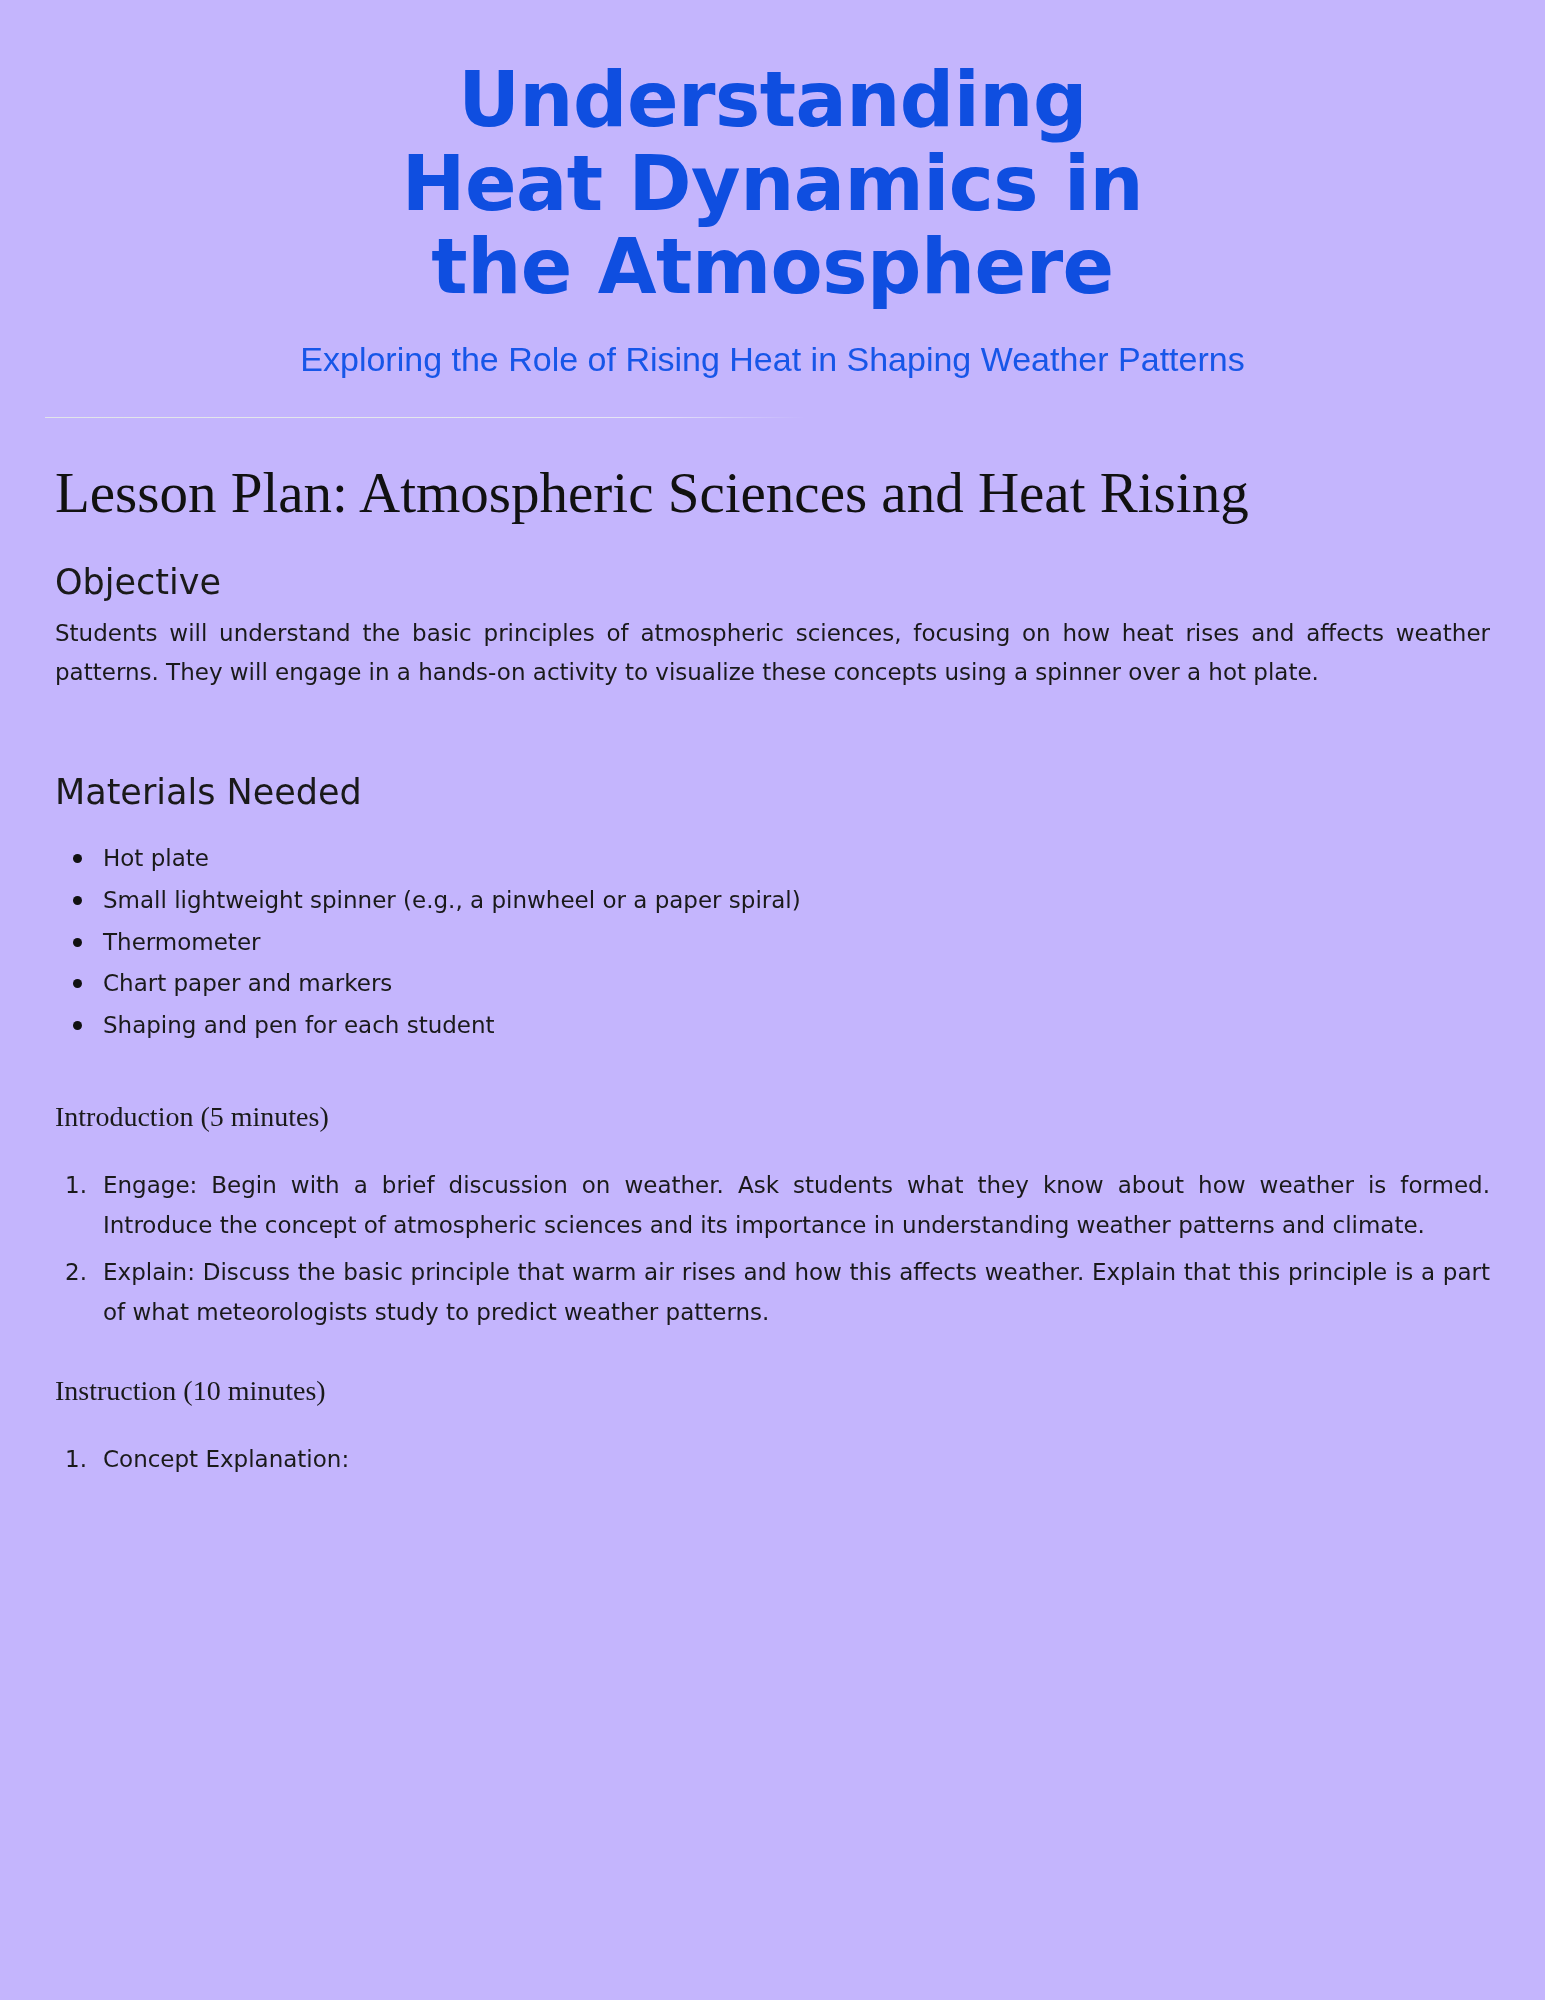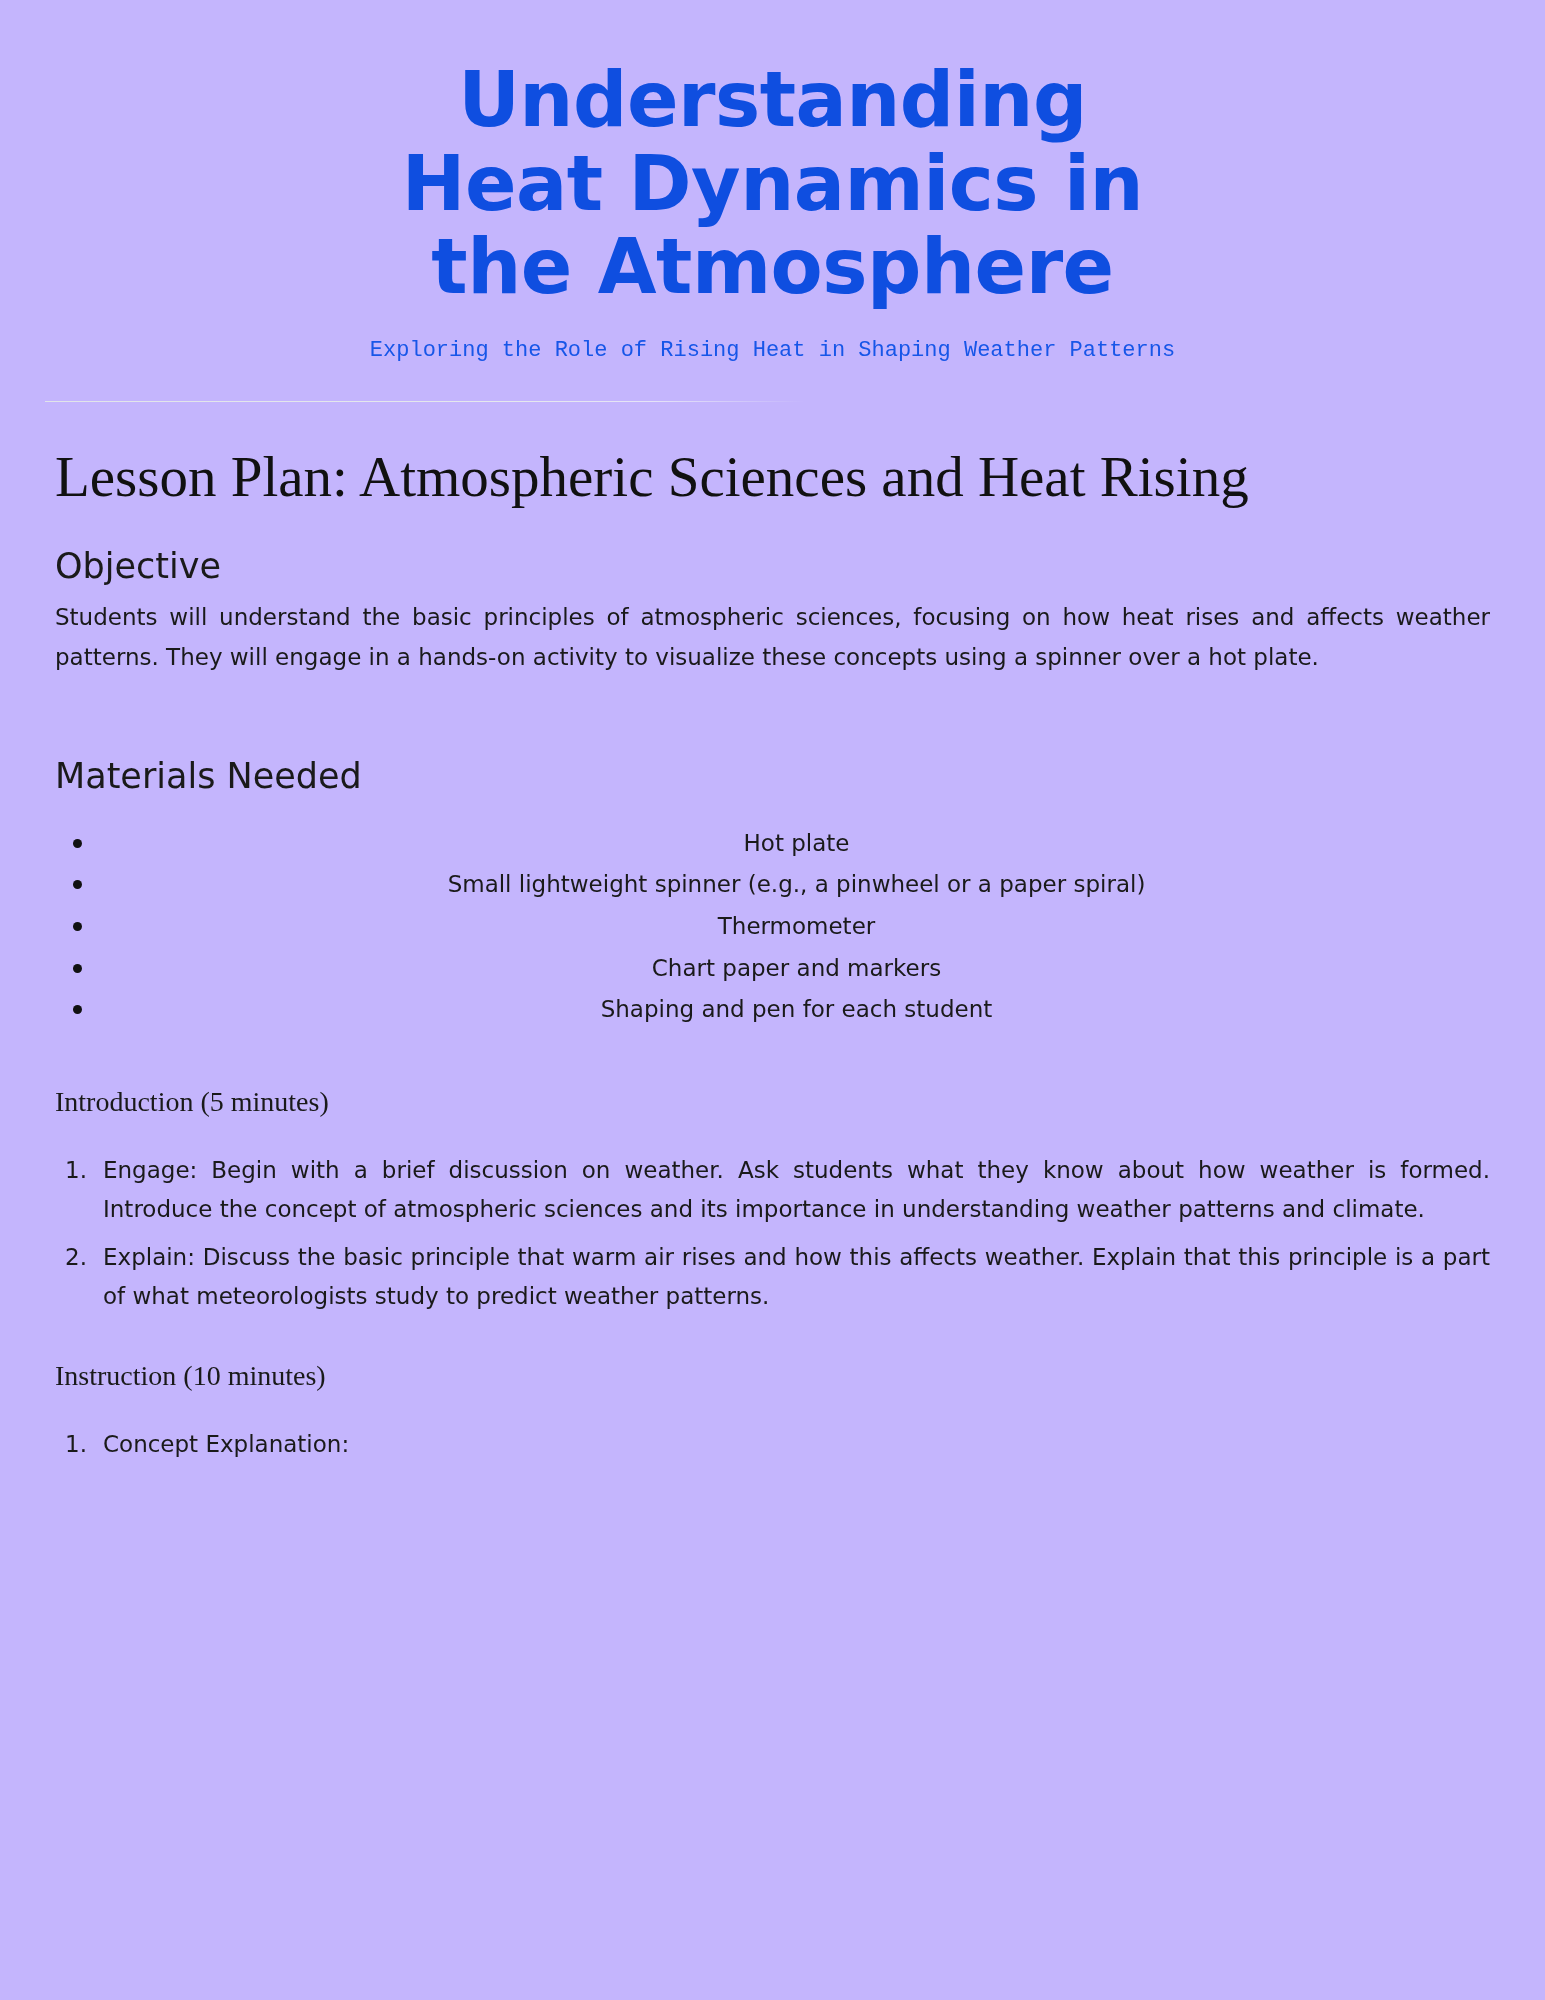--- a/index.html
+++ b/index.html
@@ -26,23 +26,23 @@
     font-weight: bold;
     font-size: 76px;
     line-height: 1.10;
     letter-spacing: -0.5px;
     color: #0f4ee0;
     margin: 0 auto;
     max-width: 900px;
     white-space: pre-line;
   }
   .doc-subtitle {
-    font-family: Liberation Mono, monospace;
-    font-weight: normal;
-    font-size: 22px;
+    font-family: Liberation Sans, sans-serif;
+    font-weight: normal;
+    font-size: 34px;
     line-height: 1.3;
     color: #1756e8;
     margin: 28px auto 0 auto;
     max-width: 1100px;
   }
 
   .header-rule {
     margin: 36px 0 0 45px;
     width: 760px;
     height: 1px;
@@ -97,21 +97,20 @@
     margin: 4px 0 0 0;
     text-align: justify;
     text-align-last: left;
     hyphens: none;
   }
 
   ul.bullets {
     list-style: none;
     margin: 26px 0 0 0;
     padding: 0;
-    text-align: center;
   }
   ul.bullets > li {
     position: relative;
     font-family: "DejaVu Sans", sans-serif;
     font-size: 23px;
     line-height: 1.42;
     color: #1a1a1a;
     padding-left: 48px;
     margin: 0 0 9px 0;
   }

